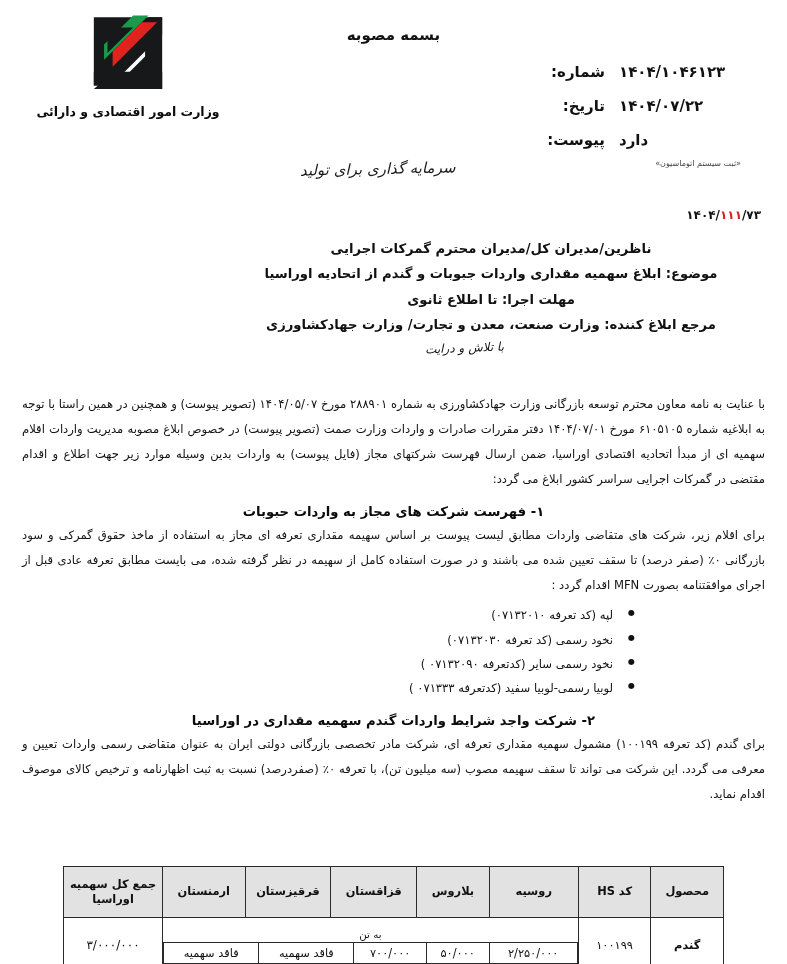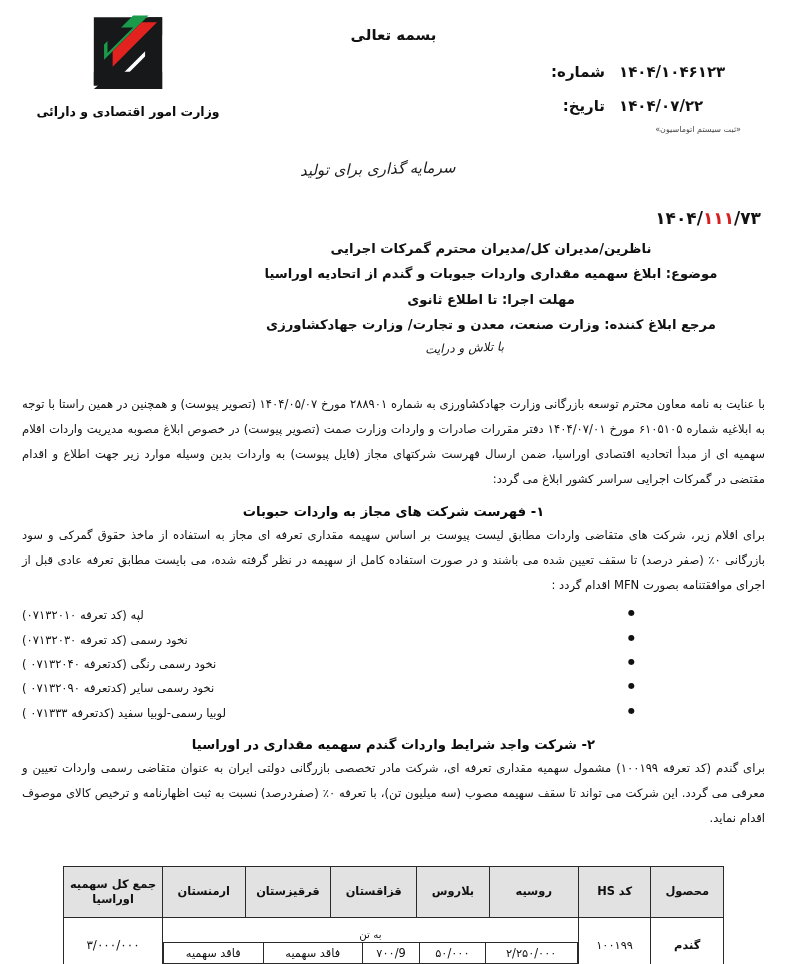--- a/index.html
+++ b/index.html
@@ -59,21 +59,21 @@
     color: #2b2b2b;
     text-align: right;
     margin-top: -6px;
     padding-right: 28px;
     opacity: .88;
   }
   .doc-ref {
     position: absolute;
     top: 208px;
     right: 26px;
-    font-size: 17px;
+    font-size: 12px;
     font-weight: bold;
     direction: ltr;
     letter-spacing: .5px;
   }
   .doc-ref .ref-red { color: #d42020; }
 
   
   .logo-block {
     position: absolute;
     top: 12px;
@@ -158,21 +158,21 @@
     color: #0b0b0b;
   }
   ul.item-list {
     list-style: none;
     margin: 4px 0 6px 0;
     padding: 0;
   }
   ul.item-list li {
     font-size: 11.6px;
     line-height: 2.1;
-    text-align: left;
+    text-align: right;
     padding-right: 152px;
     position: relative;
   }
   ul.item-list li::before {
     content: "\25CF";
     position: absolute;
     right: 130px;
     font-size: 8px;
     top: 2px;
   }
@@ -228,21 +228,21 @@
     border-top: 0;
     font-size: 10.2px;
     padding: 2px;
   }
 </style>
 </head>
 <body>
 
 <div class="page">
 
-  <div class="hdr-basmala">بسمه تعالی</div>
+  <div class="hdr-basmala">بسمه مصوبه</div>
 
   <div class="logo-block">
     <svg class="logo-mark" viewBox="0 0 100 96" aria-hidden="true">
       <path d="M10 6 H90 V26 L30 86 H10 Z" fill="#16181a"></path>
       <path d="M90 6 V90 H70 L70 30 L34 66 L34 86 H10 L10 70 L74 6 Z" fill="#16181a"></path>
       <path d="M10 90 H90 V70 H34 Z" fill="#16181a"></path>
       <path d="M62 4 L88 4 L34 58 L34 84 L16 84 L16 50 Z" fill="#ffffff" opacity="0"></path>
       <g>
         <path d="M56 4 L74 4 L22 56 L22 38 Z" fill="#1a9a4b"></path>
         <path d="M74 4 L92 4 L40 56 L40 38 Z" fill="#1a9a4b" opacity="0"></path>
@@ -256,20 +256,24 @@
 
   <div class="hdr-meta">
     <div class="meta-row">
       <span class="meta-label">شماره:</span>
       <span class="meta-value">۱۴۰۴/۱۰۴۶۱۲۳</span>
     </div>
     <div class="meta-row">
       <span class="meta-label">تاریخ:</span>
       <span class="meta-value">۱۴۰۴/۰۷/۲۲</span>
     </div>
+    <div class="meta-row">
+      <span class="meta-label">پیوست:</span>
+      <span class="meta-value">دارد</span>
+    </div>
     <div class="meta-note">«ثبت سیستم اتوماسیون»</div>
   </div>
 
   <div class="doc-ref">
     <span>۱۴۰۴/</span><span class="ref-red">۱۱۱</span><span>/۷۳</span>
   </div>
 
   <div class="slogan">سرمایه گذاری برای تولید</div>
 
   <div class="subject-block">
@@ -283,21 +287,20 @@
   <div class="body-wrap">
 
     <p class="para">با عنایت به نامه معاون محترم توسعه بازرگانی وزارت جهادکشاورزی به شماره ۲۸۸۹۰۱ مورخ ۱۴۰۴/۰۵/۰۷ (تصویر پیوست) و همچنین در همین راستا با توجه به ابلاغیه شماره ۶۱۰۵۱۰۵ مورخ ۱۴۰۴/۰۷/۰۱ دفتر مقررات صادرات و واردات وزارت صمت (تصویر پیوست) در خصوص ابلاغ مصوبه مدیریت واردات اقلام سهمیه ای از مبدأ اتحادیه اقتصادی اوراسیا، ضمن ارسال فهرست شرکتهای مجاز (فایل پیوست) به واردات بدین وسیله موارد زیر جهت اطلاع و اقدام مقتضی در گمرکات اجرایی سراسر کشور ابلاغ می گردد:</p>
 
     <h2 class="sec-head">۱- فهرست شرکت های مجاز به واردات حبوبات</h2>
     <p class="para">برای اقلام زیر، شرکت های متقاضی واردات مطابق لیست پیوست بر اساس سهیمه مقداری تعرفه ای مجاز به استفاده از ماخذ حقوق گمرکی و سود بازرگانی ۰٪ (صفر درصد) تا سقف تعیین شده می باشند و در صورت استفاده کامل از سهیمه در نظر گرفته شده، می بایست مطابق تعرفه عادی قبل از اجرای موافقتنامه بصورت MFN اقدام گردد :</p>
 
     <ul class="item-list">
       <li>لپه (کد تعرفه ۰۷۱۳۲۰۱۰)</li>
       <li>نخود رسمی (کد تعرفه ۰۷۱۳۲۰۳۰)</li>
-      <li>نخود رسمی رنگی (کدتعرفه ۰۷۱۳۲۰۴۰ )</li>
       <li>نخود رسمی سایر (کدتعرفه ۰۷۱۳۲۰۹۰ )</li>
       <li>لوبیا رسمی-لوبیا سفید (کدتعرفه ۰۷۱۳۳۳ )</li>
     </ul>
 
     <h2 class="sec-head">۲- شرکت واجد شرایط واردات گندم سهمیه مقداری در اوراسیا</h2>
     <p class="para">برای گندم (کد تعرفه ۱۰۰۱۹۹) مشمول سهمیه مقداری تعرفه ای، شرکت مادر تخصصی بازرگانی دولتی ایران به عنوان متقاضی رسمی واردات تعیین و معرفی می گردد. این شرکت می تواند تا سقف سهیمه مصوب (سه میلیون تن)، با تعرفه ۰٪ (صفردرصد) نسبت به ثبت اظهارنامه و ترخیص کالای موصوف اقدام نماید.</p>
   </div>
 
   <div class="tbl-wrap">
     <table class="quota">
@@ -329,21 +332,21 @@
           <td>۱۰۰۱۹۹</td>
           <td colspan="5" style="padding:0;border:0;">
             <table class="inner-tbl">
               <tbody>
                   <tr>
                 <td class="unit-span" colspan="5">به تن</td>
               </tr>
               <tr>
                 <td>۲/۲۵۰/۰۰۰</td>
                 <td>۵۰/۰۰۰</td>
-                <td>۷۰۰/9</td>
+                <td>۷۰۰/۰۰۰</td>
                 <td>فاقد سهمیه</td>
                 <td>فاقد سهمیه</td>
               </tr>
             </tbody>
               </table>
           </td>
           <td class="total">۳/۰۰۰/۰۰۰</td>
         </tr>
       </tbody>
     </table>

